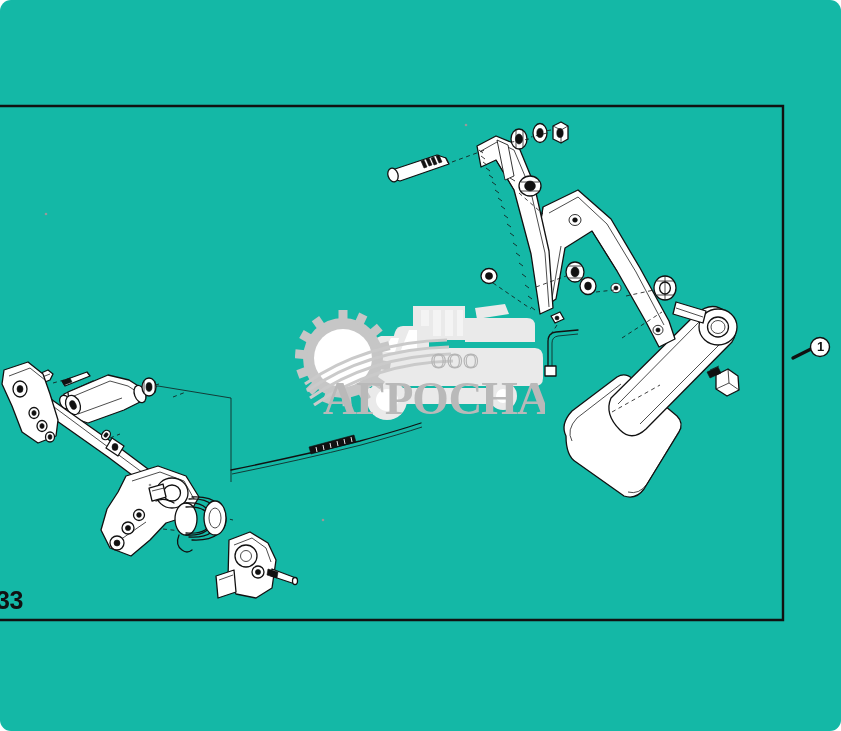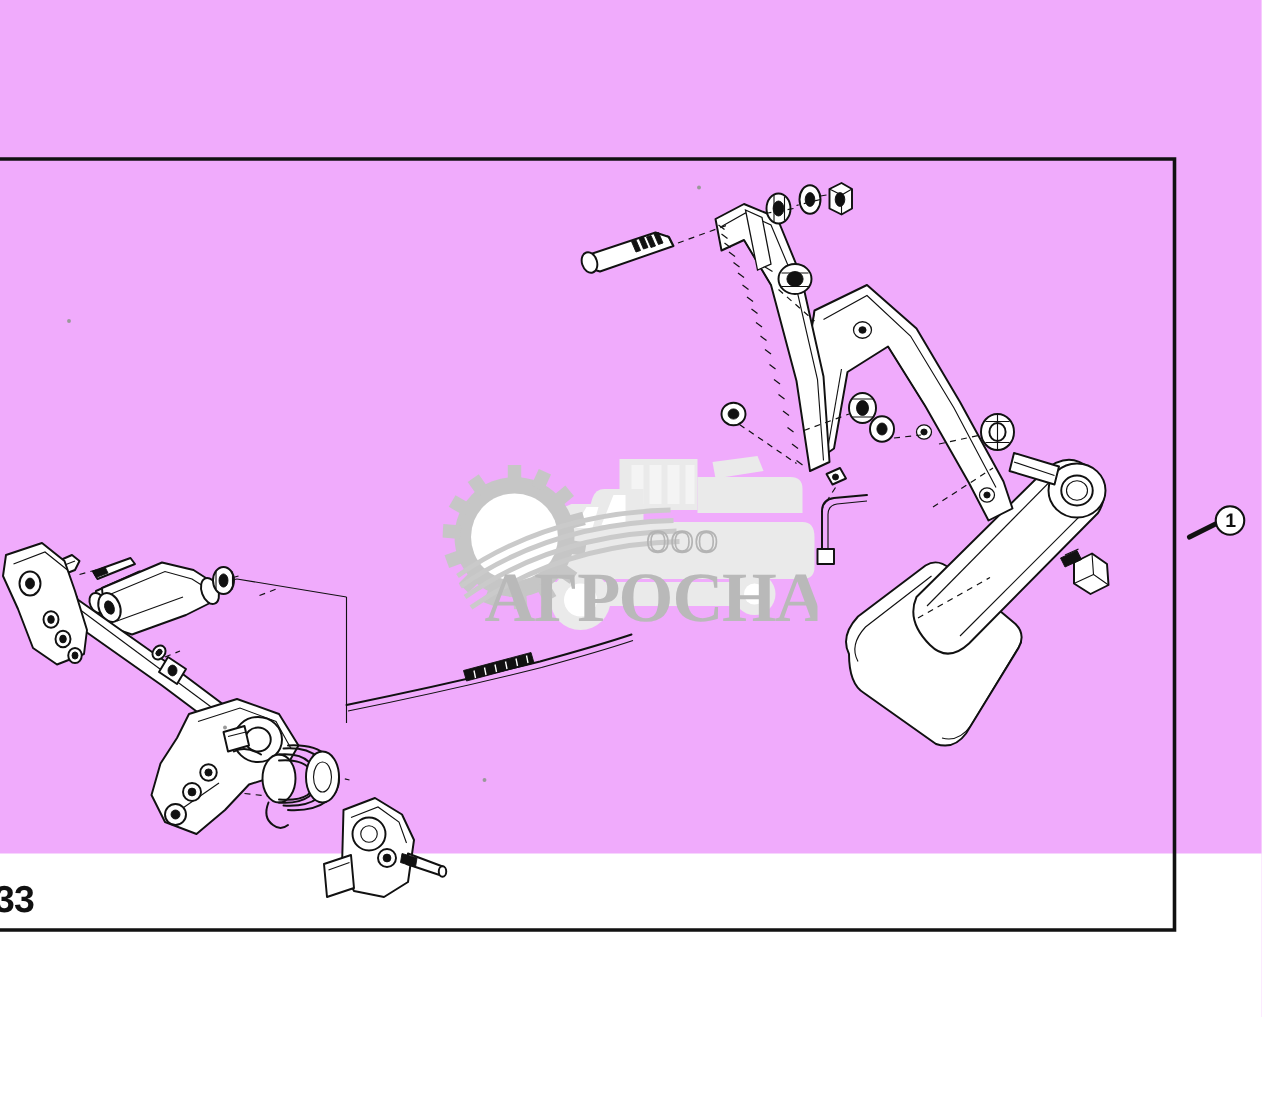--- a/index.html
+++ b/index.html
@@ -14,22 +14,23 @@
     position: relative;
     overflow: hidden;
     font-family: "Liberation Sans", sans-serif;
   }
 
   #page {
     position: absolute;
     left: 0;
     top: 0;
     width: 841px;
-    height: 569px;
-    background: #f0abfc;
+    height: 731px;
+    background: #14b8a6;
+    border-radius: 11px;
   }
 
   
   #watermark-layer {
     position: absolute;
     left: 295px;
     top: 296px;
     width: 250px;
     height: 135px;
     z-index: 1;

